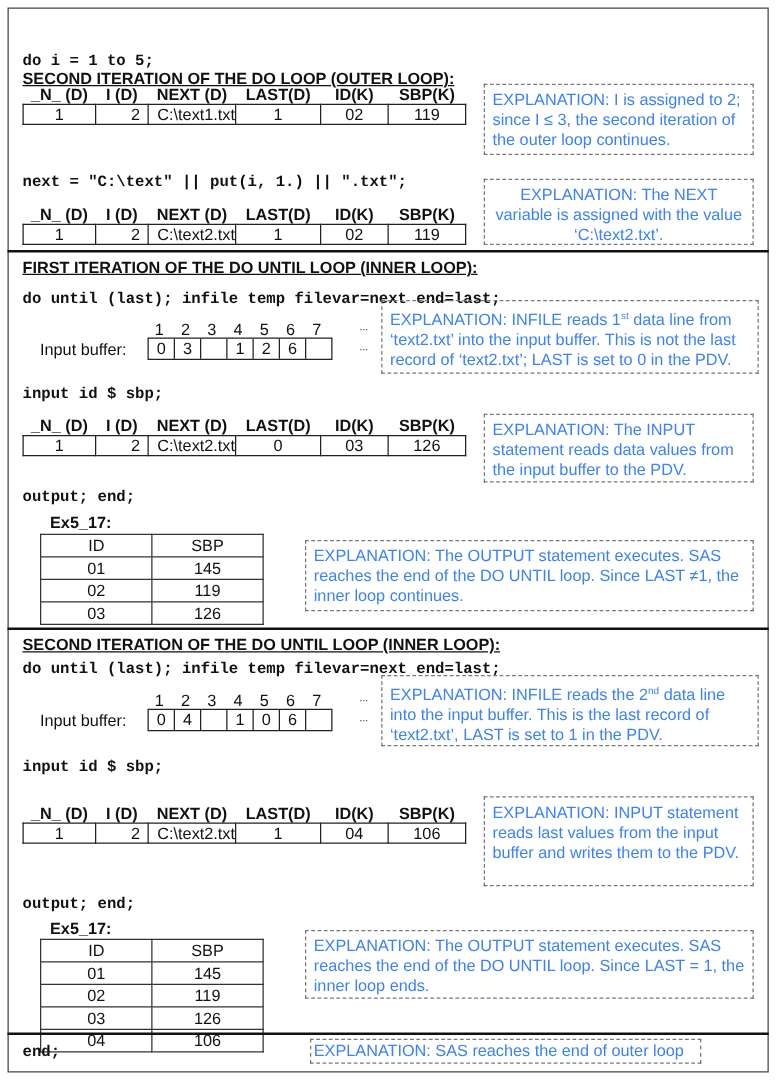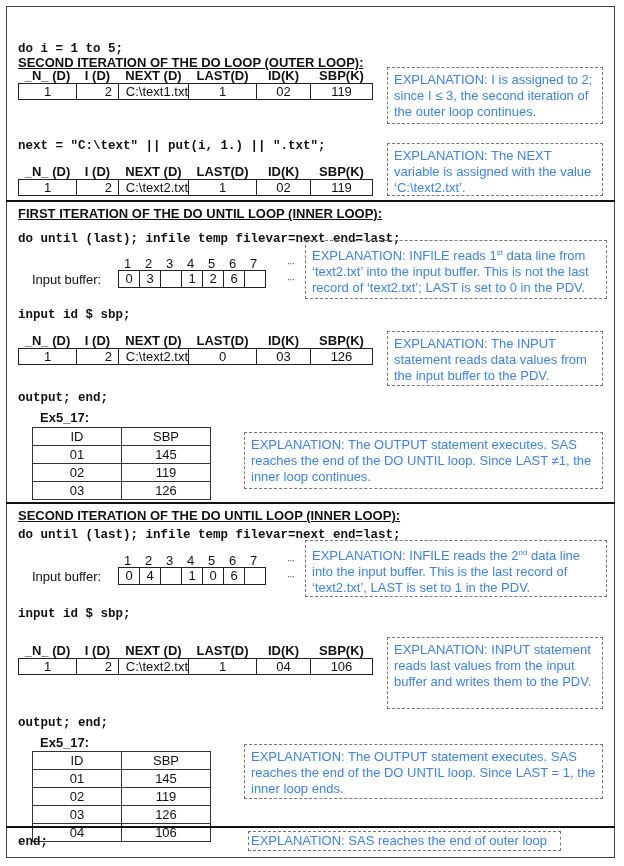--- a/index.html
+++ b/index.html
@@ -74,21 +74,21 @@
   <tr>
     <td>1</td>
     <td style="text-align:right;padding-right:6px">2</td>
     <td class="next">C:\text2.txt</td>
     <td>1</td>
     <td>02</td>
     <td>119</td>
   </tr>
 </tbody>
   </table>
-<div class="expl" style="left:387px;top:143px;width:216px;height:53px;">EXPLANATION: The NEXT variable is assigned with the value ‘C:\text2.txt’.</div>
+<div class="expl" style="left:387px;top:143px;width:216px;height:53px;text-align:center;">EXPLANATION: The NEXT variable is assigned with the value ‘C:\text2.txt’.</div>
 
 <div class="divider" style="top:200px;"></div>
 
 <div class="abs heading" style="left:18px;top:206px;">FIRST ITERATION OF THE DO UNTIL LOOP (INNER LOOP):</div>
 <div class="abs code" style="left:18px;top:232px;">do until (last); infile temp filevar=next end=last;</div>
 
 <div class="bufnums" style="left:117px;top:256px;">
   <span>1</span><span>2</span><span>3</span><span>4</span><span>5</span><span>6</span><span>7</span>
 </div>
 <div class="buflabel" style="left:32px;top:272px;">Input buffer:</div>

